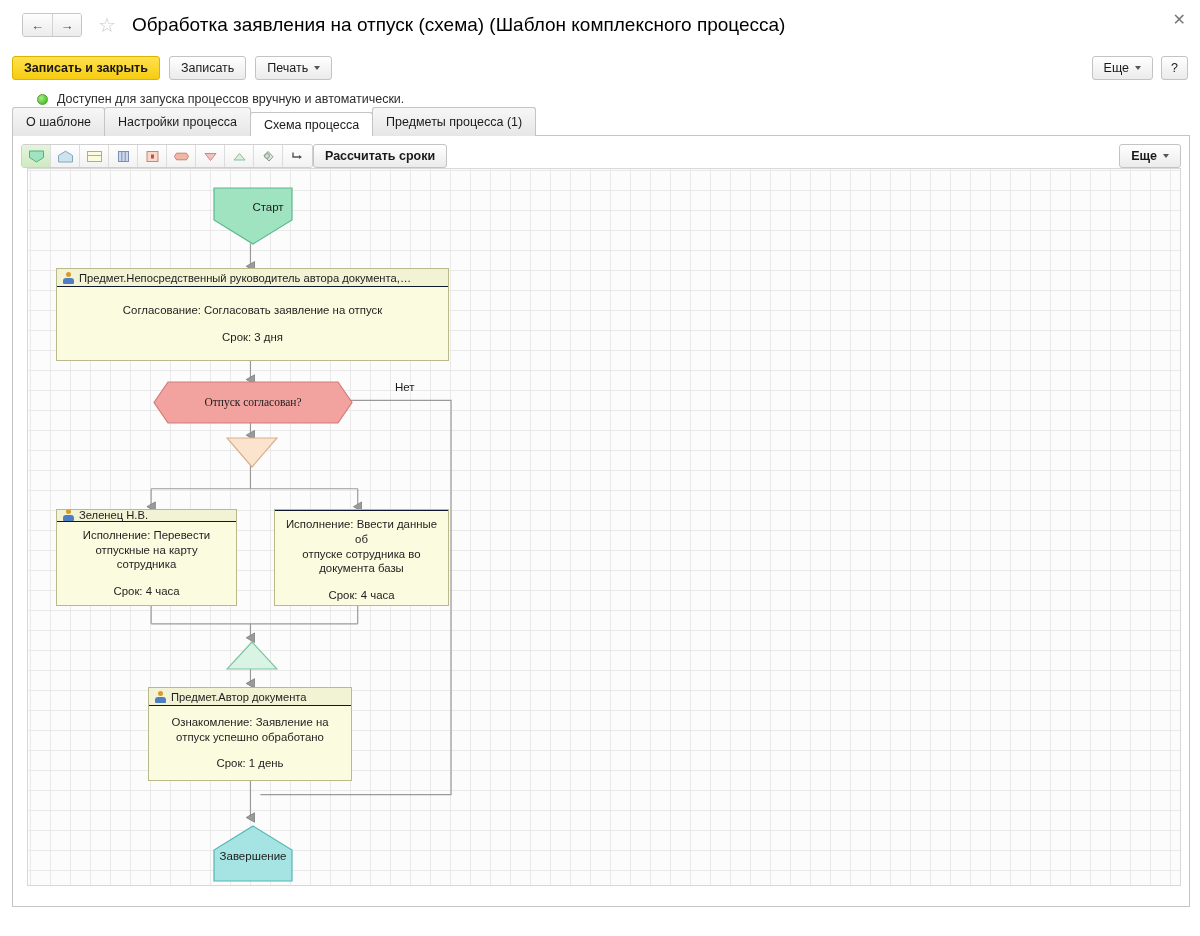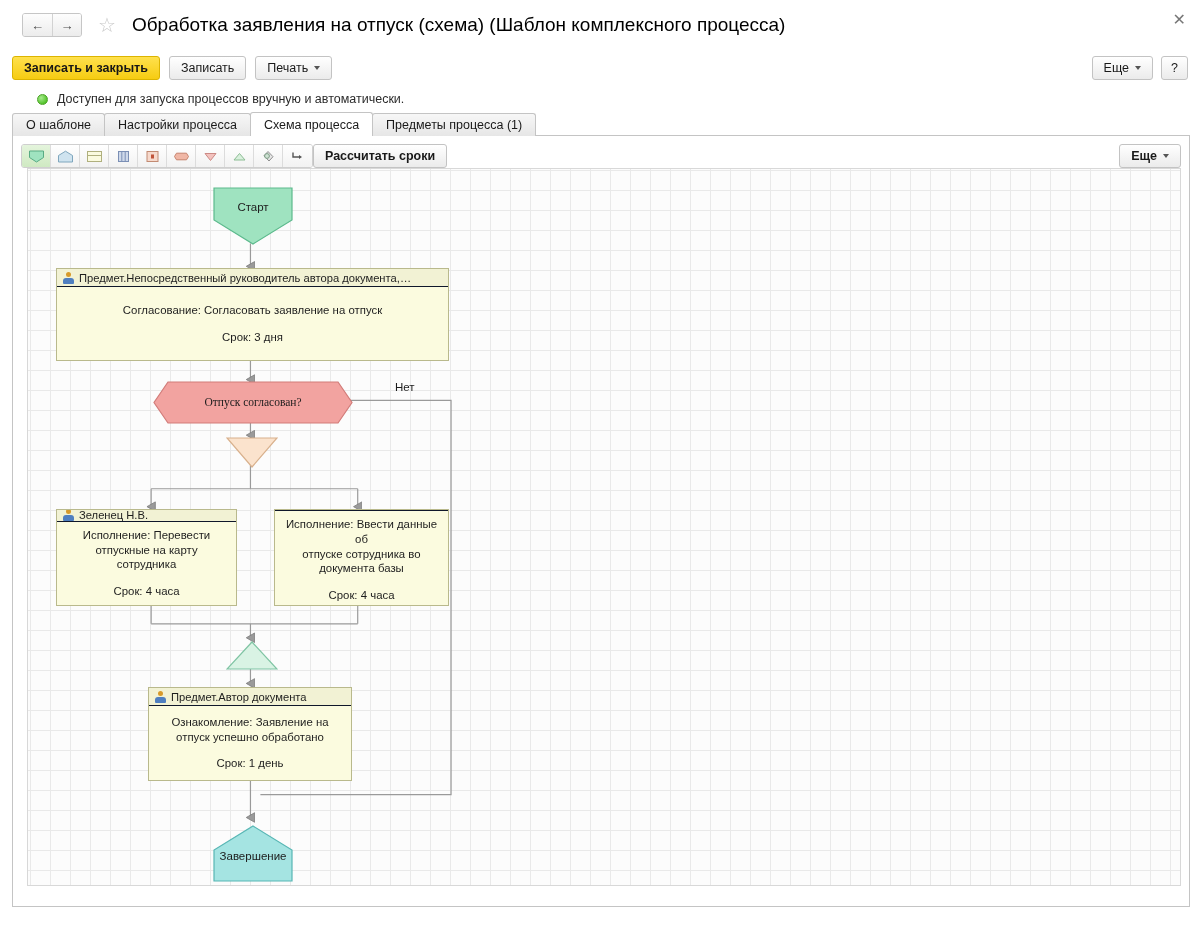--- a/index.html
+++ b/index.html
@@ -127,21 +127,21 @@
   
   .tabstrip {
     display: flex;
     align-items: flex-end;
     padding: 0 0 0 12px;
     height: 24px;
     position: relative;
     z-index: 2;
   }
   .tab {
-    height: 23px;
+    height: 29px;
     padding: 0 13px;
     display: flex; align-items: center;
     font-size: 12.5px;
     border: 1px solid #c4c4c4;
     border-bottom: none;
     border-radius: 3px 3px 0 0;
     background: linear-gradient(#f7f7f7,#e6e6e6);
     color: #1a1a1a;
     margin-right: -1px;
     cursor: pointer;
@@ -424,21 +424,21 @@
 
         <path d="M224 612 V 653" marker-end="url(#arr)"></path>
 
         <path d="M323 233 H 426 V 630 H 234"></path>
       </g>
     </svg>
 
     <svg style="position:absolute; left:185px; top:18px;" width="80" height="58" viewBox="0 0 80 58">
       <path d="M1 1 H79 V33 L40 57 L1 33 Z" fill="#9fe3c0" stroke="#5cb98c" stroke-width="1.2"></path>
     </svg>
-    <div class="node-label" style="left:185px; top:31px; width:80px;">Старт</div>
+    <div class="node-label" style="left:200px; top:31px; width:80px;">Старт</div>
 
     <div class="task" style="left:28px; top:99px; width:393px; height:93px;">
       <div class="task-head">
         <span class="person-ico"></span>
         <span>Предмет.Непосредственный  руководитель  автора  документа,…</span>
       </div>
       <div class="task-body">
         <div>Согласование: Согласовать заявление на отпуск</div>
         <div>Срок: 3 дня</div>
       </div>

